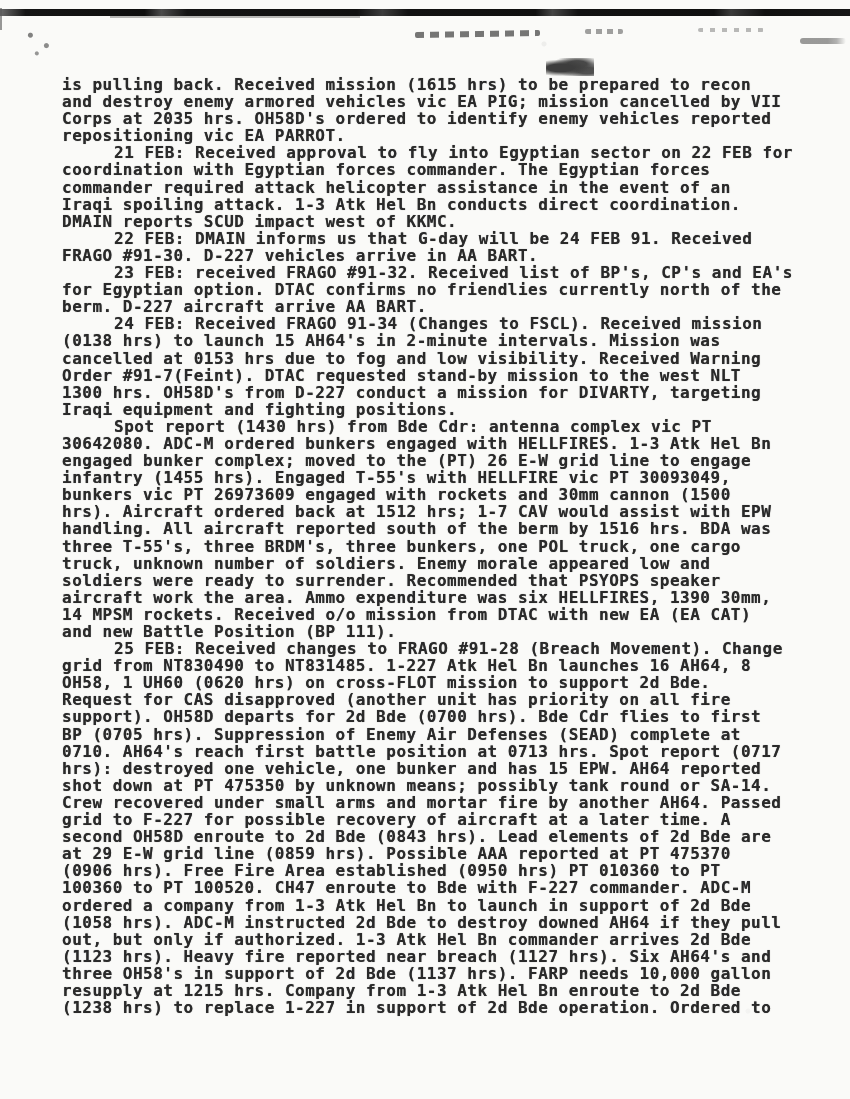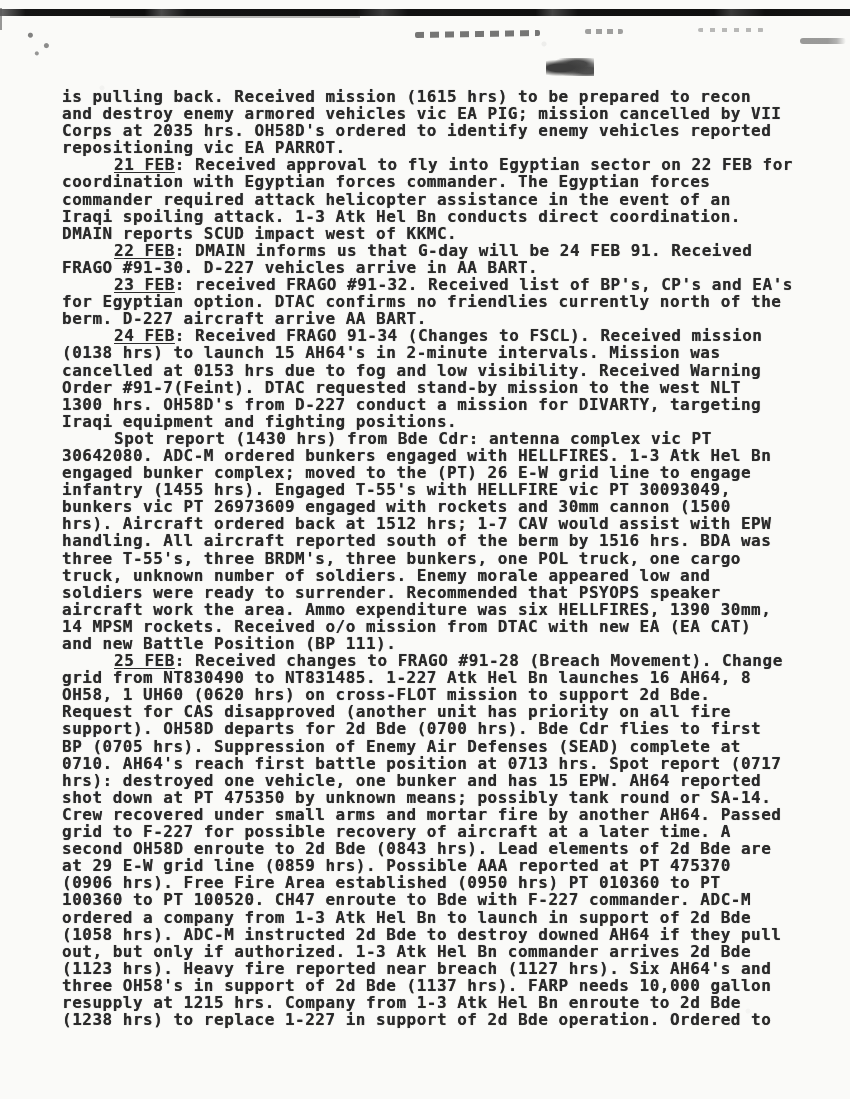--- a/index.html
+++ b/index.html
@@ -66,32 +66,32 @@
       radial-gradient(circle at 20% 20%, #333 0 2px, transparent 3px),
       radial-gradient(circle at 70% 60%, #444 0 2px, transparent 3px),
       radial-gradient(circle at 40% 90%, #555 0 1.5px, transparent 2.5px);
     opacity: .6;
   }
   .a-corner {
     top: 8px; left: 0; width: 2px; height: 22px; background: #555; opacity: .6;
   }
   
   .doc {
-    position: absolute; top: 88px; left: 62px; width: 756px;
+    position: absolute; top: 76px; left: 62px; width: 756px;
     font-family: "DejaVu Sans Mono", monospace;
     font-size: 16px; line-height: 17.1px;
     font-weight: bold;
     letter-spacing: 0.5px;
     color: #2a2a2a;
     text-shadow: 0 0 0.7px rgba(40,40,40,0.75);
     white-space: pre;
   }
   .line { height: 17.1px; }
   .line.indent { padding-left: 52px; }
-  .date-u { text-decoration: underline; text-underline-offset: 2px; }
+  .date-u { text-underline-offset: 2px; }
 </style>
 </head>
 <body>
 
 <div class="page">
   <div class="scan-topbar"></div>
   <div class="scan-topbar-soft"></div>
   <div class="artifact a-dash1"></div>
   <div class="artifact a-dash2"></div>
   <div class="artifact a-dash3"></div>

